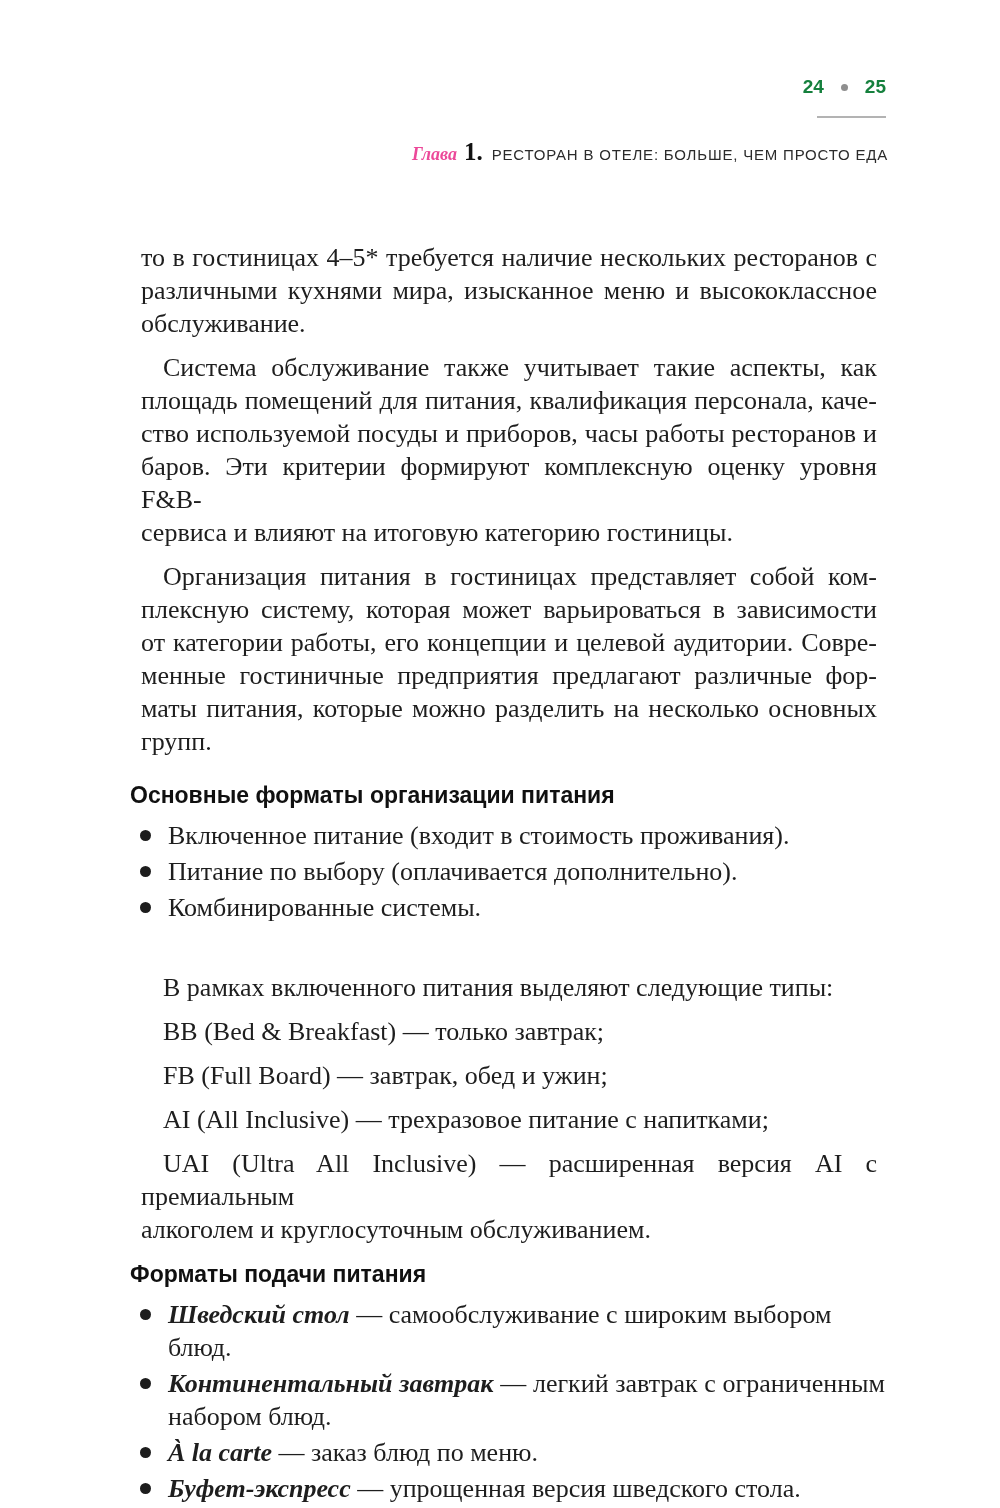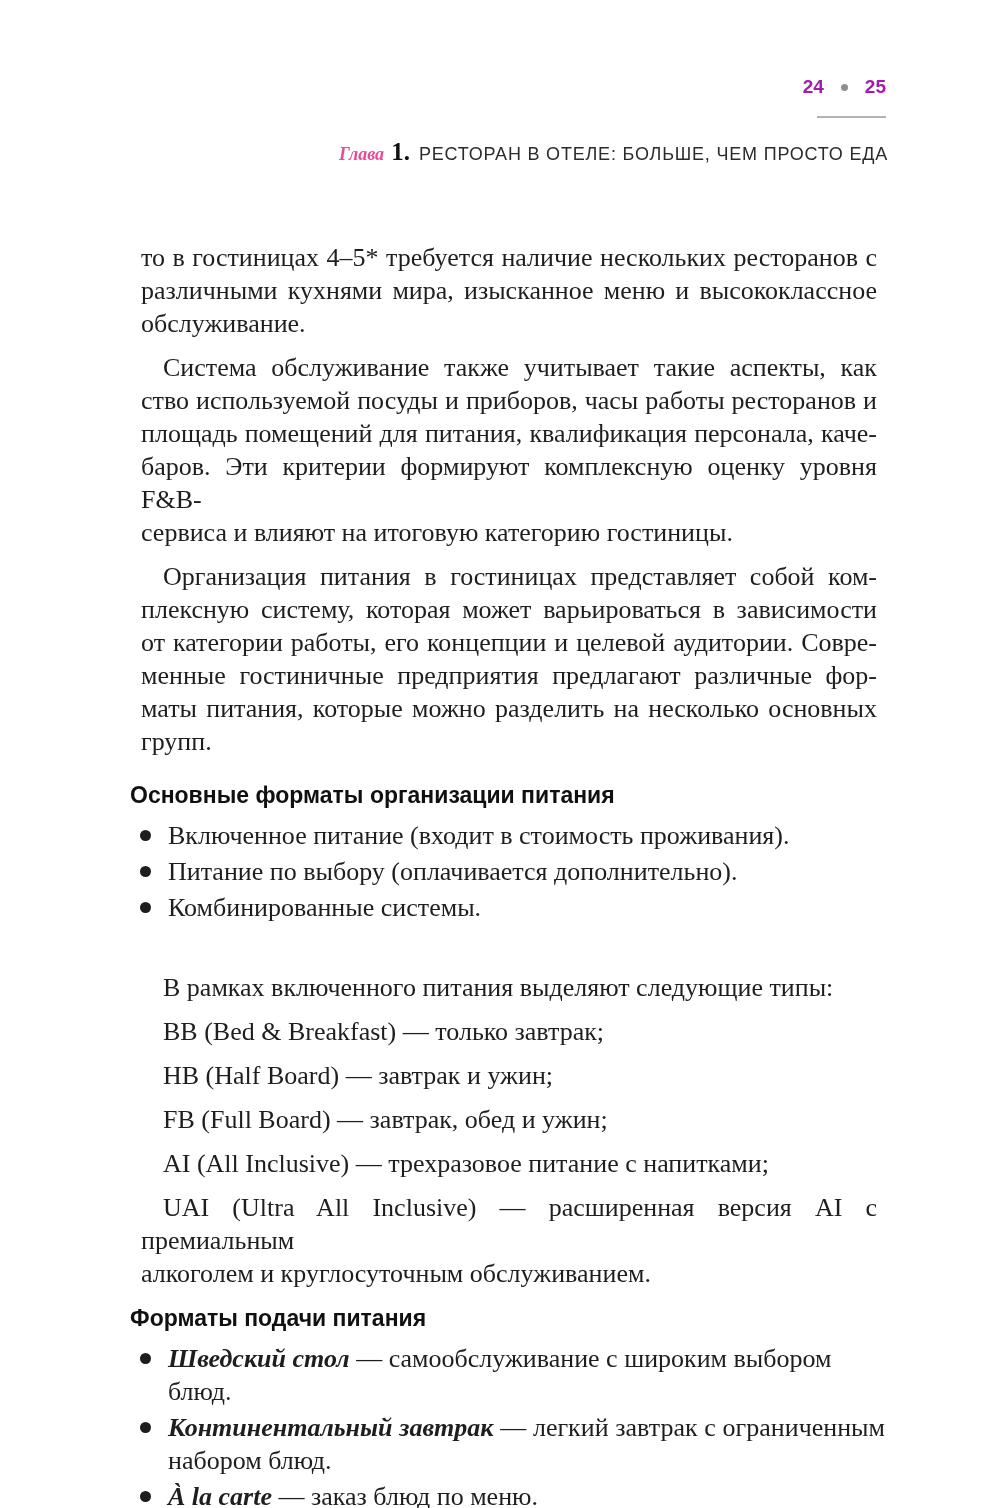--- a/index.html
+++ b/index.html
@@ -10,21 +10,21 @@
     background:#ffffff;
     font-family:"Liberation Serif", serif;
     color:#1e1e1e;
     overflow:hidden;
   }
   
   .pagenums{
     position:absolute;top:76px;right:114px;
     display:flex;align-items:center;gap:17px;
     font-family:"Liberation Sans", sans-serif;
-    font-weight:700;font-size:19px;color:#a21caf;
+    font-weight:700;font-size:19px;color:#15803d;
   }
   .sep-dot{width:7px;height:7px;border-radius:50%;background:#8f8f8f;}
   .head-rule{
     position:absolute;top:116px;right:114px;
     width:69px;height:2px;background:#b3b3b3;
   }
   .chapterline{
     position:absolute;top:138px;left:100px;right:112px;
     text-align:right;white-space:nowrap;
   }
@@ -32,21 +32,21 @@
     font-family:"Liberation Serif", serif;
     font-weight:700;font-style:italic;font-size:18px;color:#ec4899;
   }
   .ch-num{
     font-family:"Liberation Serif", serif;
     font-weight:700;font-size:25px;color:#111;
     margin:0 9px 0 7px;
   }
   .ch-title{
     font-family:"Liberation Sans", sans-serif;
-    font-size:18px;letter-spacing:0.8px;color:#2b2b2b;
+    font-size:15px;letter-spacing:0.8px;color:#2b2b2b;
   }
   
   .content{
     position:absolute;left:130px;top:230px;width:758px;
     font-size:26px;line-height:33px;
   }
   .para{margin:11px;}
   .line{min-height:33px;}
   .line.j{text-align:justify;text-align-last:justify;}
   .line.ind{text-indent:22px;}
@@ -84,22 +84,22 @@
 
   <main class="content">
     <div id="paragraphs">
         <div class="para">
           <div class="line j">то в гостиницах 4–5* требуется наличие нескольких ресторанов с</div>
           <div class="line j">различными кухнями мира, изысканное меню и высококлассное</div>
           <div class="line">обслуживание.</div>
         </div>
         <div class="para">
           <div class="line j ind">Система обслуживание также учитывает такие аспекты, как</div>
+          <div class="line j">площадь помещений для питания, квалификация персонала, каче-</div>
           <div class="line j">ство используемой посуды и приборов, часы работы ресторанов и</div>
-          <div class="line j">площадь помещений для питания, квалификация персонала, каче-</div>
           <div class="line j">баров. Эти критерии формируют комплексную оценку уровня F&amp;B-</div>
           <div class="line">сервиса и влияют на итоговую категорию гостиницы.</div>
         </div>
         <div class="para">
           <div class="line j ind">Организация питания в гостиницах представляет собой ком-</div>
           <div class="line j">плексную систему, которая может варьироваться в зависимости</div>
           <div class="line j">от категории работы, его концепции и целевой аудитории. Совре-</div>
           <div class="line j">менные гостиничные предприятия предлагают различные фор-</div>
           <div class="line j">маты питания, которые можно разделить на несколько основных</div>
           <div class="line">групп.</div>
@@ -116,23 +116,20 @@
     <div class="gap-lg"></div>
 
     <div id="board-types">
         <div class="para">
           <div class="line ind">В рамках включенного питания выделяют следующие типы:</div>
         </div>
         <div class="para">
           <div class="line ind">BB (Bed &amp; Breakfast) — только завтрак;</div>
         </div>
         <div class="para">
-          <div class="line ind">HB (Half Board) — завтрак и ужин;</div>
-        </div>
-        <div class="para">
           <div class="line ind">FB (Full Board) — завтрак, обед и ужин;</div>
         </div>
         <div class="para">
           <div class="line ind">AI (All Inclusive) — трехразовое питание с напитками;</div>
         </div>
         <div class="para">
           <div class="line j ind">UAI (Ultra All Inclusive) — расширенная версия AI с премиальным</div>
           <div class="line">алкоголем и круглосуточным обслуживанием.</div>
         </div>
       </div>
@@ -146,18 +143,22 @@
         <li>
           <span class="bullet-dot"></span>
           <div class="line j"><span class="term">Континентальный завтрак</span><span> — легкий завтрак с ограниченным</span></div>
           <div class="line">набором блюд.</div>
         </li>
         <li>
           <span class="bullet-dot"></span>
           <div class="line"><span class="term">À la carte</span><span> — заказ блюд по меню.</span></div>
         </li>
         <li>
+          <span class="bullet-dot"></span>
+          <div class="line"><span class="term">Буфет-экспресс</span><span> — упрощенная версия шведского стола.</span></div>
+        </li>
+        <li>
           <div class="line"><span class="term">Рум-сервис</span><span> — обслуживание в номерах.</span></div>
         </li>
       </ul>
   </main>
 
 </div>
 
 </body></html>

